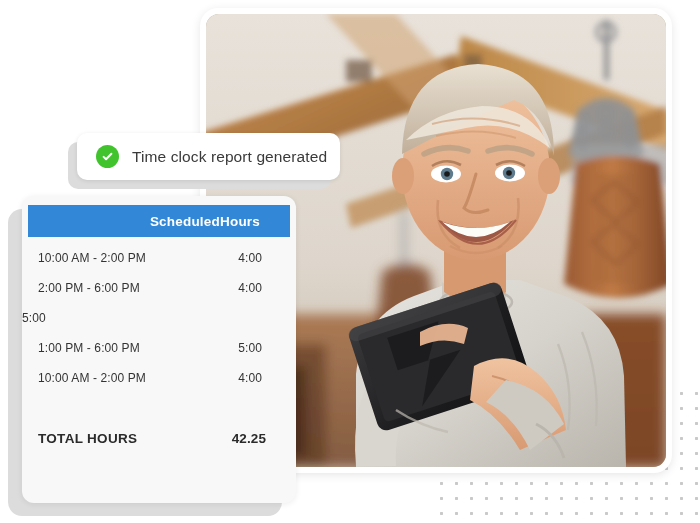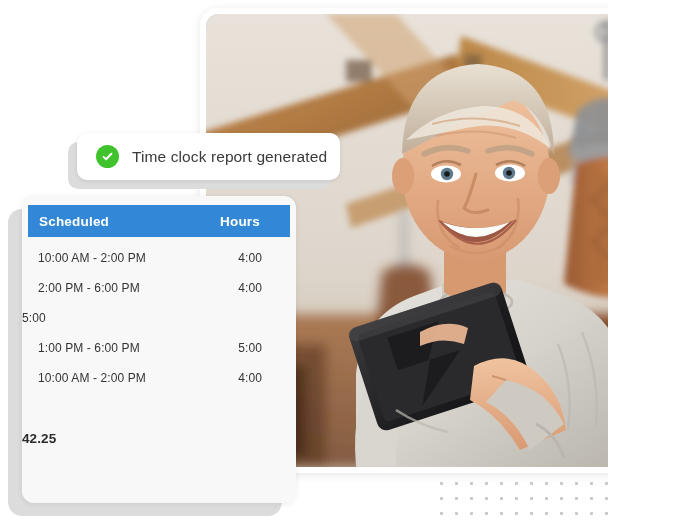--- a/index.html
+++ b/index.html
@@ -7,21 +7,21 @@
     padding: 0;
     background: #ffffff;
   }
   body {
     font-family: "Liberation Sans", sans-serif;
     -webkit-font-smoothing: antialiased;
   }
 
   #stage {
     position: relative;
-    width: 608px;
+    width: 700px;
     height: 523px;
     overflow: hidden;
     background: #ffffff;
   }
 
   
   .dot-grid {
     position: absolute;
     left: 430px;
     top: 382px;
@@ -135,21 +135,21 @@
     margin: 0 6px;
     height: 32px;
     background: #3288d6;
     display: flex;
     align-items: center;
     color: #ffffff;
     font-size: 13.5px;
     font-weight: bold;
     letter-spacing: 0.2px;
   }
-  .th-sched { padding-left: 11px; flex: 1 1 auto; }
+  .th-sched { padding-left: 11px; flex: 1 1 auto; text-align: right; }
   .th-hours { padding-right: 30px; }
 
   .table-body { padding-top: 6px; }
   .t-row {
     display: flex;
     align-items: center;
     height: 30px;
     font-size: 12px;
     color: #333333;
     letter-spacing: 0.1px;
@@ -390,19 +390,20 @@
           <span class="t-sched">1:00 PM - 6:00 PM</span>
           <span class="t-hours">5:00</span>
         </div>
         <div class="t-row">
           <span class="t-sched">10:00 AM - 2:00 PM</span>
           <span class="t-hours">4:00</span>
         </div>
       </div>
 
       <div class="total-row">
+        <span class="total-label">TOTAL HOURS</span>
         <span class="total-value">42.25</span>
       </div>
 
     </div>
   </div>
 
 </div>
 
 </body></html>

